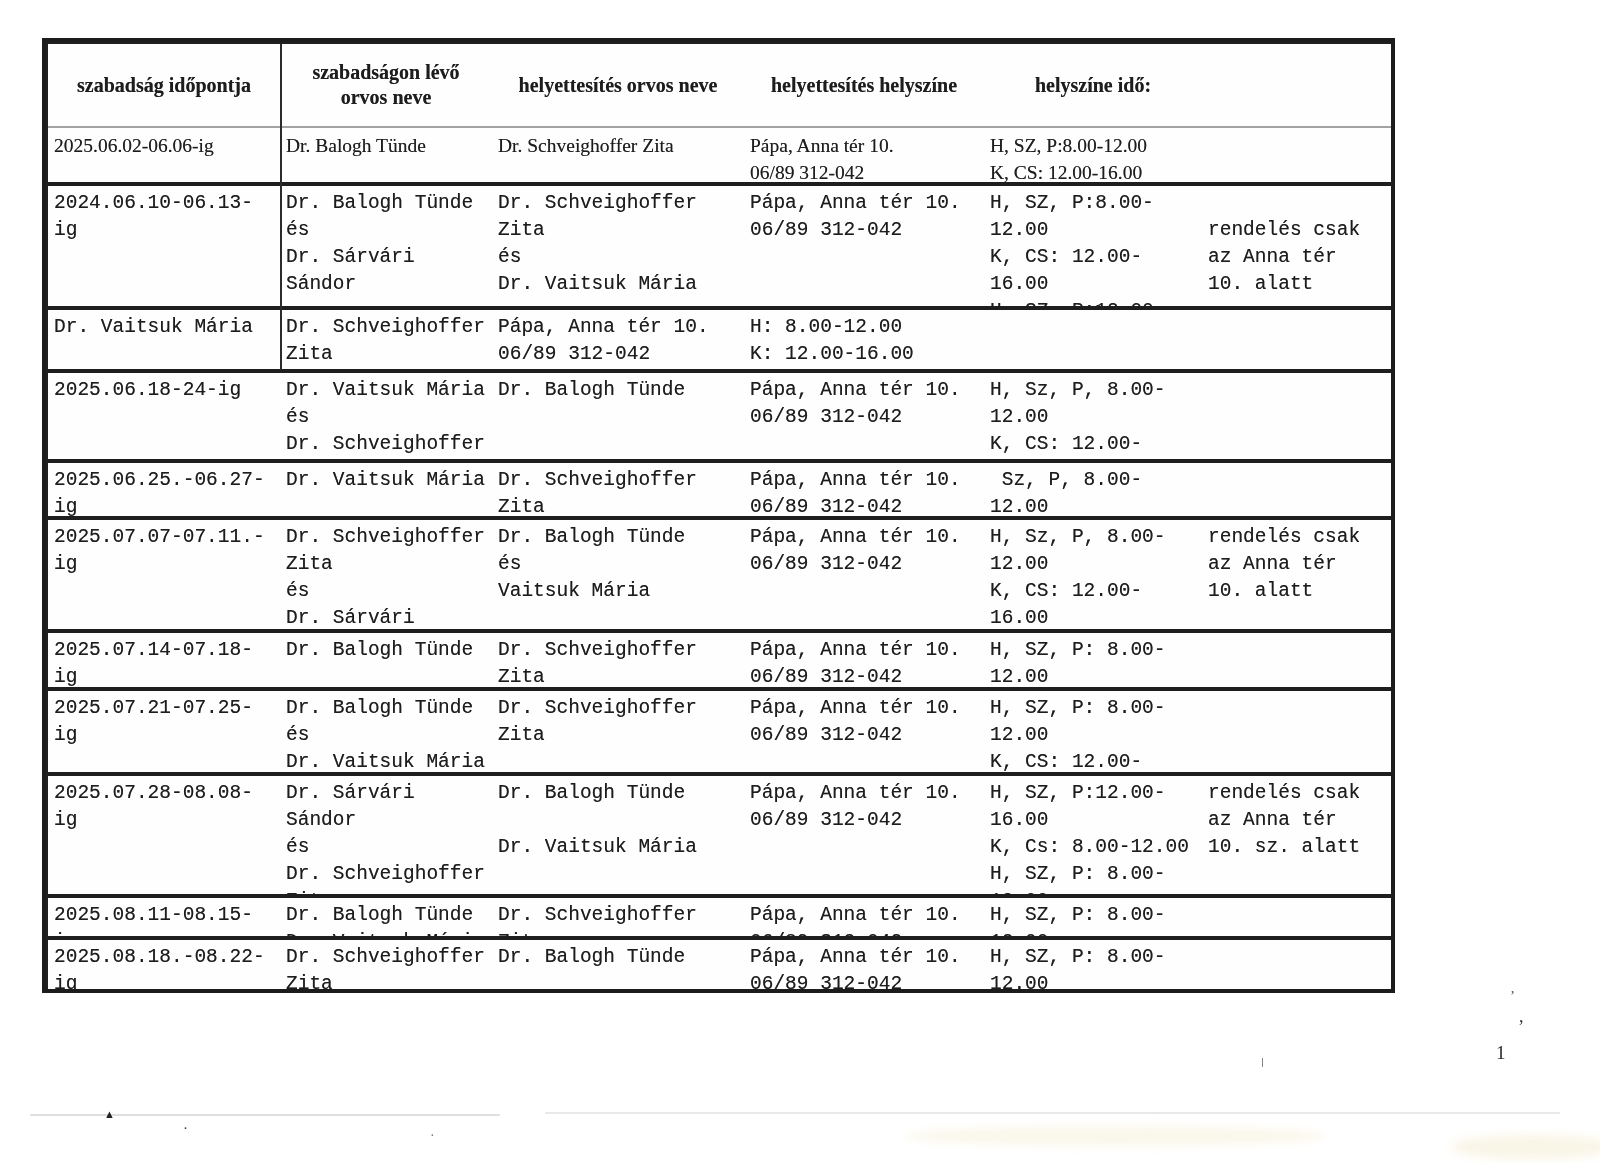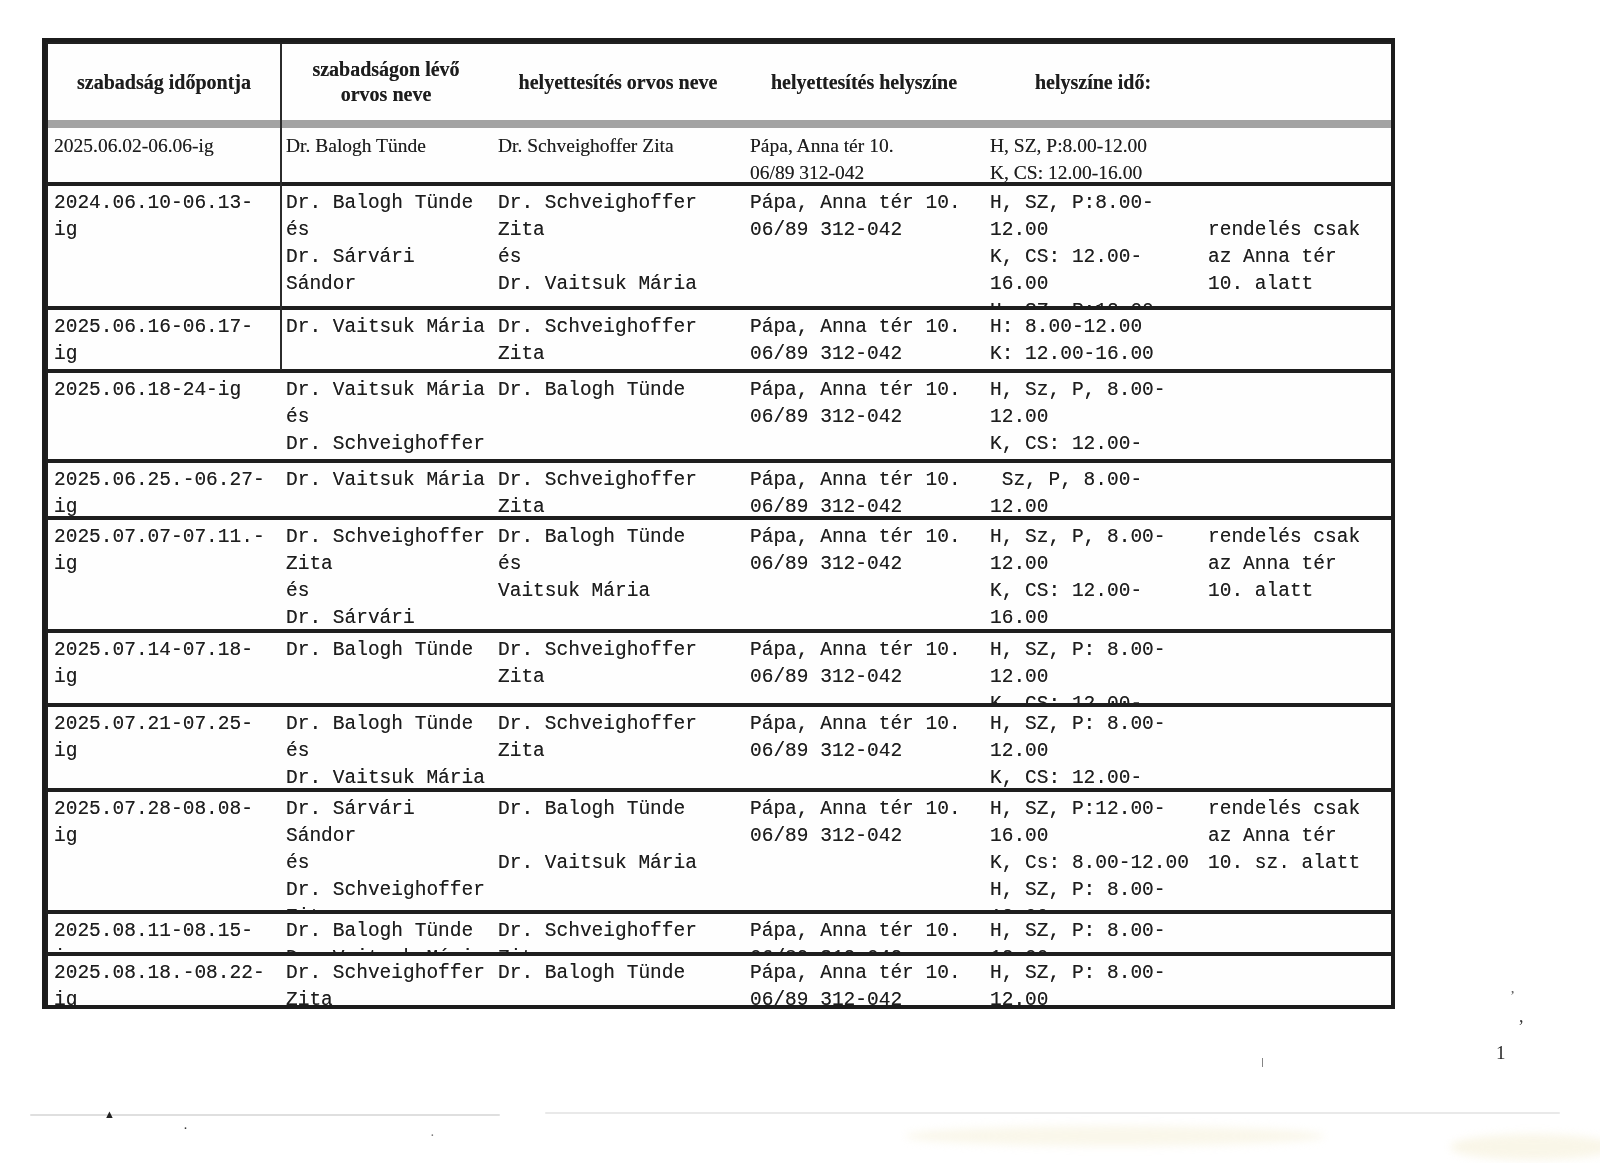--- a/index.html
+++ b/index.html
@@ -16,34 +16,34 @@
   .t-inner{
     border-top:2px solid #202020;border-left:2px solid #202020;
     position:relative;
   }
   .t-row{
     display:grid;
     grid-template-columns:232px 212px 252px 240px 218px 1fr;
     box-sizing:border-box;overflow:hidden;
   }
   .sep{border-top:4px solid #1e1e1e;font-family:Liberation Mono, monospace;}
-  .t-header{height:84px;border-bottom:8px solid #a3a3a3;}
+  .t-header{height:84px;border-bottom:2px solid #a3a3a3;}
   .t-header .cell{
     font-weight:bold;font-size:20px;line-height:25px;
     display:flex;align-items:center;justify-content:center;
     text-align:center;padding:0 4px;white-space:pre-line;
   }
   .cell{
     font-size:19.5px;line-height:27px;
     padding:4px 4px 0 6px;white-space:pre-line;overflow:hidden;
     text-shadow:0 0 0.5px rgba(20,20,20,0.55);
     box-sizing:border-box;
   }
   .rh1{height:54px}.rh2{height:124px}.rh3{height:63px}.rh4{height:90px}
-  .rh5{height:57px}.rh6{height:113px}.rh7{height:74px}.rh8{height:85px}
+  .rh5{height:57px}.rh6{height:113px}.rh7{height:58px}.rh8{height:85px}
   .rh9{height:122px}.rh10{height:42px}.rh11{height:53px}
   .vdiv{position:absolute;left:232px;top:0;width:2px;height:326px;background:#2b2b2b;}
   
   .page-num{position:absolute;left:1496px;top:1042px;font-size:19px;color:#2a2a2a;}
   .artifact{position:absolute;color:#3a3a3a;}
   .smudge{position:absolute;height:2px;background:#9a9a9a;opacity:0.32;border-radius:2px;}
   .sm1{left:30px;top:1114px;width:470px;}
   .sm2{left:545px;top:1112px;width:1015px;opacity:0.22;}
   .tri{left:104px;top:1108px;font-size:11px;color:#222;}
   .dotA{left:183px;top:1120px;font-size:15px;}
@@ -97,21 +97,20 @@
 K, CS: 12.00-16.00
 H, SZ, P:12.00-16.00
 K, Cs: 8.00-12.00</div>
       <div class="cell">
 rendelés csak
 az Anna tér
 10. alatt</div>
     </div>
 
     <div class="t-row sep rh3">
-      <div class="cell">2025.06.16-06.17-ig</div>
       <div class="cell">Dr. Vaitsuk Mária</div>
       <div class="cell">Dr. Schveighoffer Zita</div>
       <div class="cell">Pápa, Anna tér 10.
 06/89 312-042</div>
       <div class="cell">H: 8.00-12.00
 K: 12.00-16.00</div>
       <div class="cell"></div>
     </div>
 
     <div class="t-row sep rh4">

